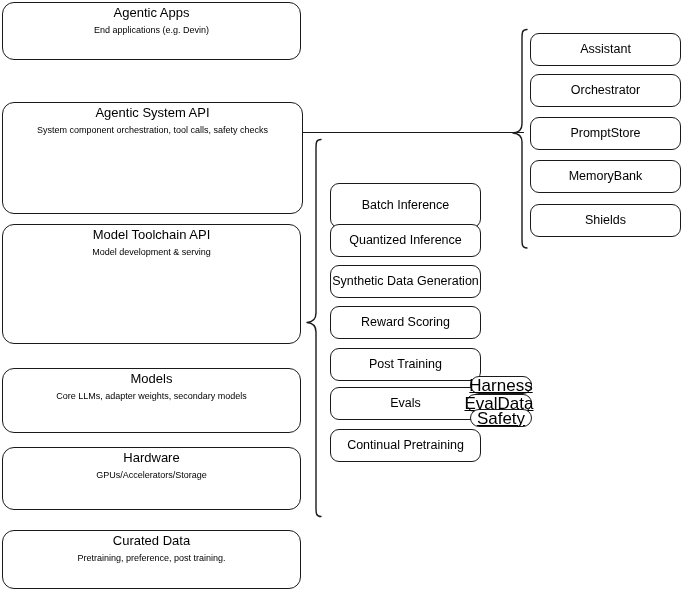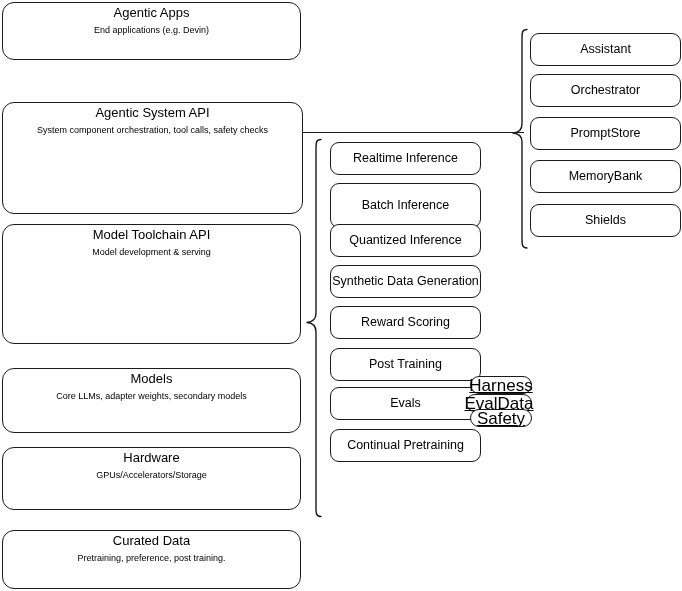--- a/index.html
+++ b/index.html
@@ -125,23 +125,20 @@
       <path d="M15 1.5 C10 1.5 10 5 10 10 L10 175 C10 181 7 184 1 184.5 C7 185 10 188 10 194 L10 370 C10 375 10 378.5 15 378.5" stroke="#1a1a1a" stroke-width="1.4" fill="none" stroke-linecap="round" stroke-linejoin="round"></path>
     </svg>
   </div>
 
   <div class="brace" style="left:512px; top:28px; width:16px; height:222px;">
     <svg width="16" height="222" viewBox="0 0 16 222" fill="none" xmlns="http://www.w3.org/2000/svg">
       <path d="M15 1.5 C10 1.5 10 5 10 10 L10 96 C10 102 7 104.5 1 105 C7 105.5 10 108 10 114 L10 211 C10 216.5 10 220 15 220" stroke="#1a1a1a" stroke-width="1.4" fill="none" stroke-linecap="round" stroke-linejoin="round"></path>
     </svg>
   </div>
 
-  <div class="stack-box" style="left:330px; top:142px; width:151px; height:33px;">
-    <span>Realtime Inference</span>
-  </div>
   <div class="stack-box" style="left:330px; top:183px; width:151px; height:45px;">
     <span>Batch Inference</span>
   </div>
   <div class="stack-box" style="left:330px; top:224px; width:151px; height:33px;">
     <span>Quantized Inference</span>
   </div>
   <div class="stack-box" style="left:330px; top:265px; width:151px; height:33px;">
     <span>Synthetic Data Generation</span>
   </div>
   <div class="stack-box" style="left:330px; top:306px; width:151px; height:33px;">

